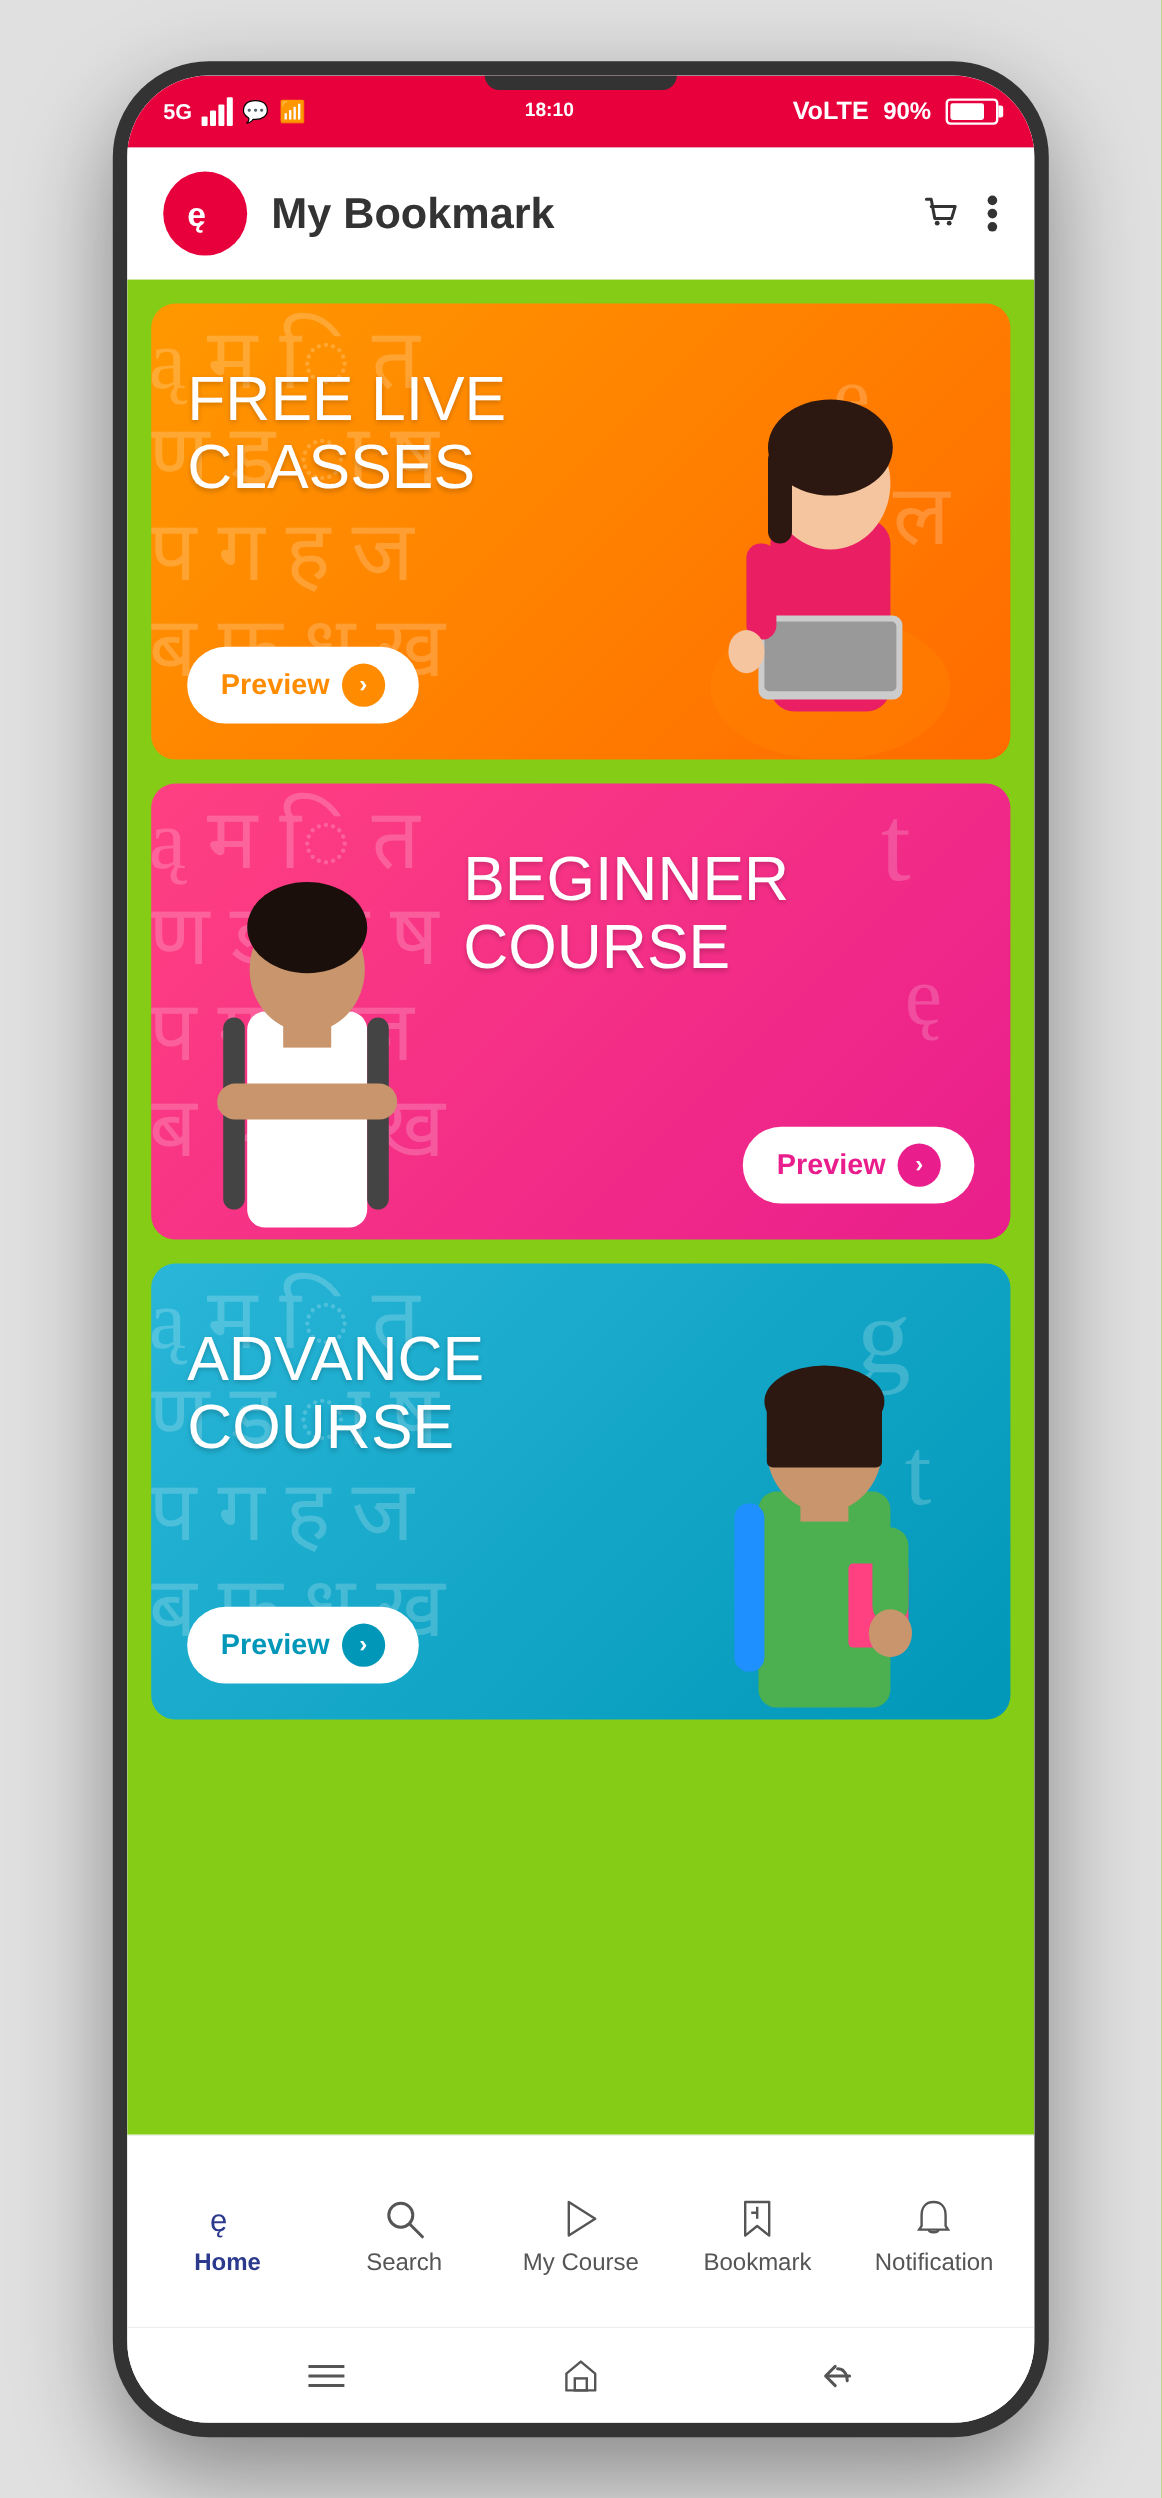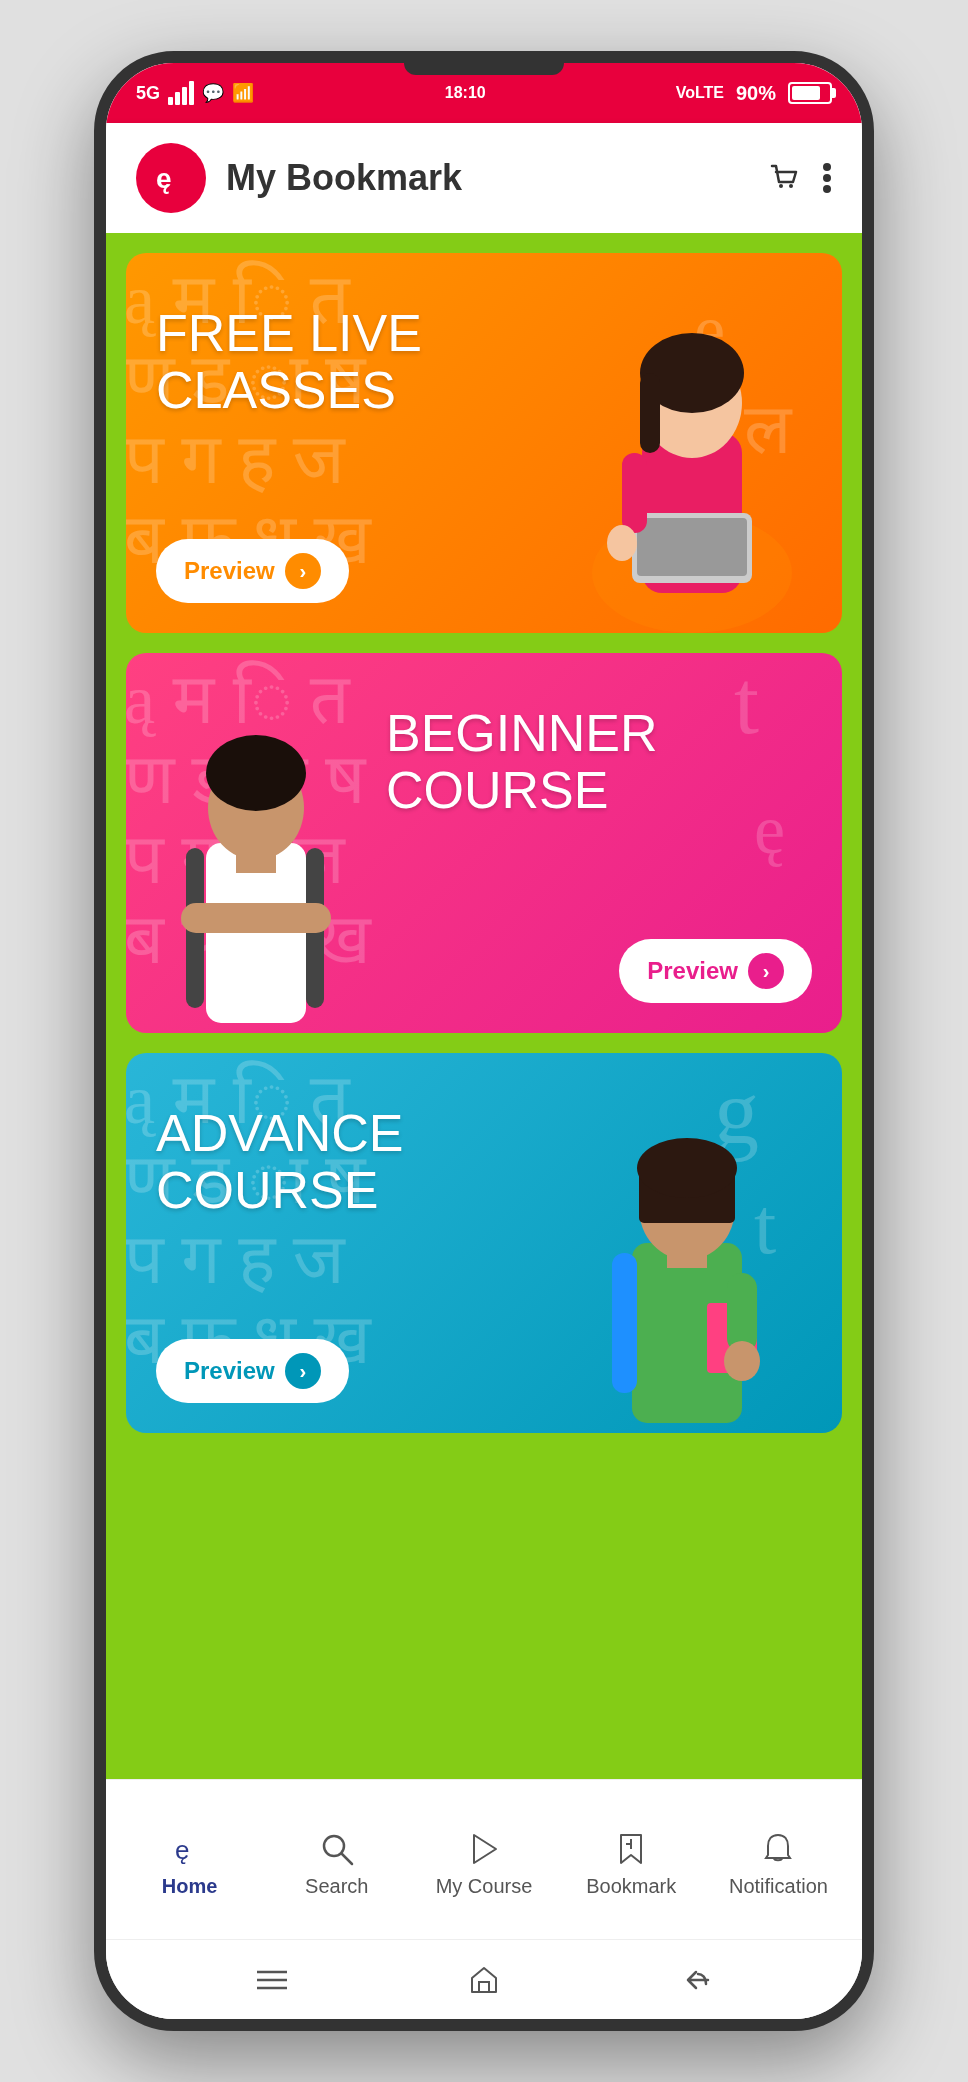--- a/index.html
+++ b/index.html
@@ -348,21 +348,21 @@
 
     
     .bg-text {
       font-family: serif;
       font-size: 70px;
       fill: rgba(255,255,255,0.2);
     }
 
     
     .volte-text {
-      font-size: 16px;
+      font-size: 21px;
       color: white;
       font-weight: bold;
     }
 
     
     .badge-5g {
       font-size: 18px;
       color: white;
       font-weight: bold;
     }

